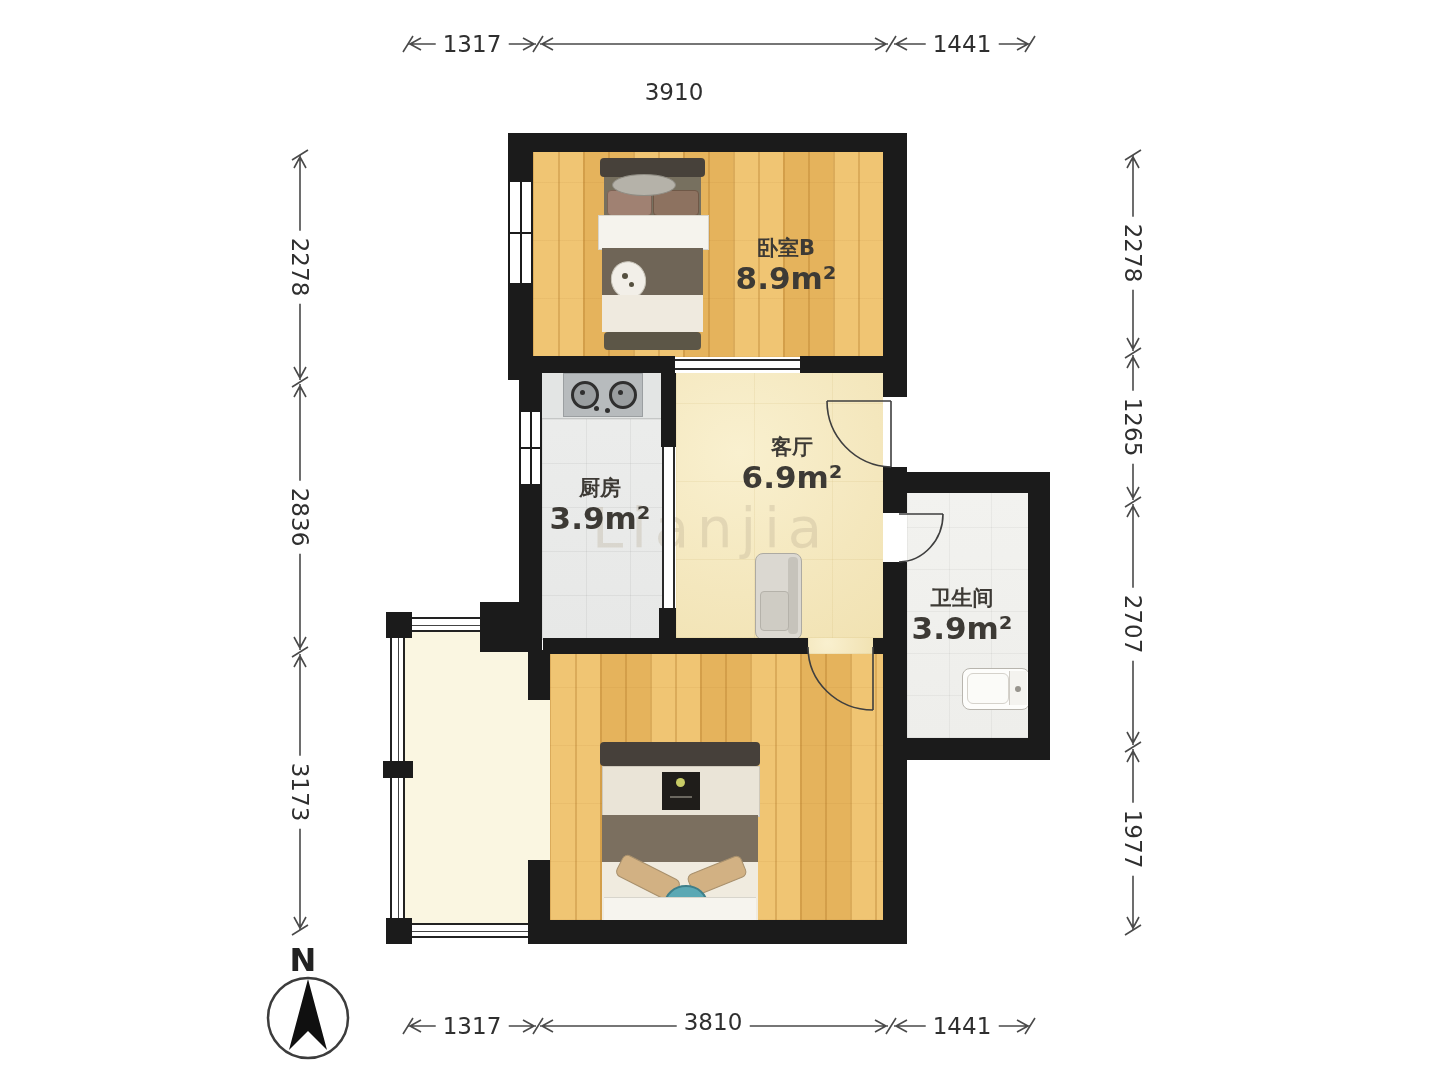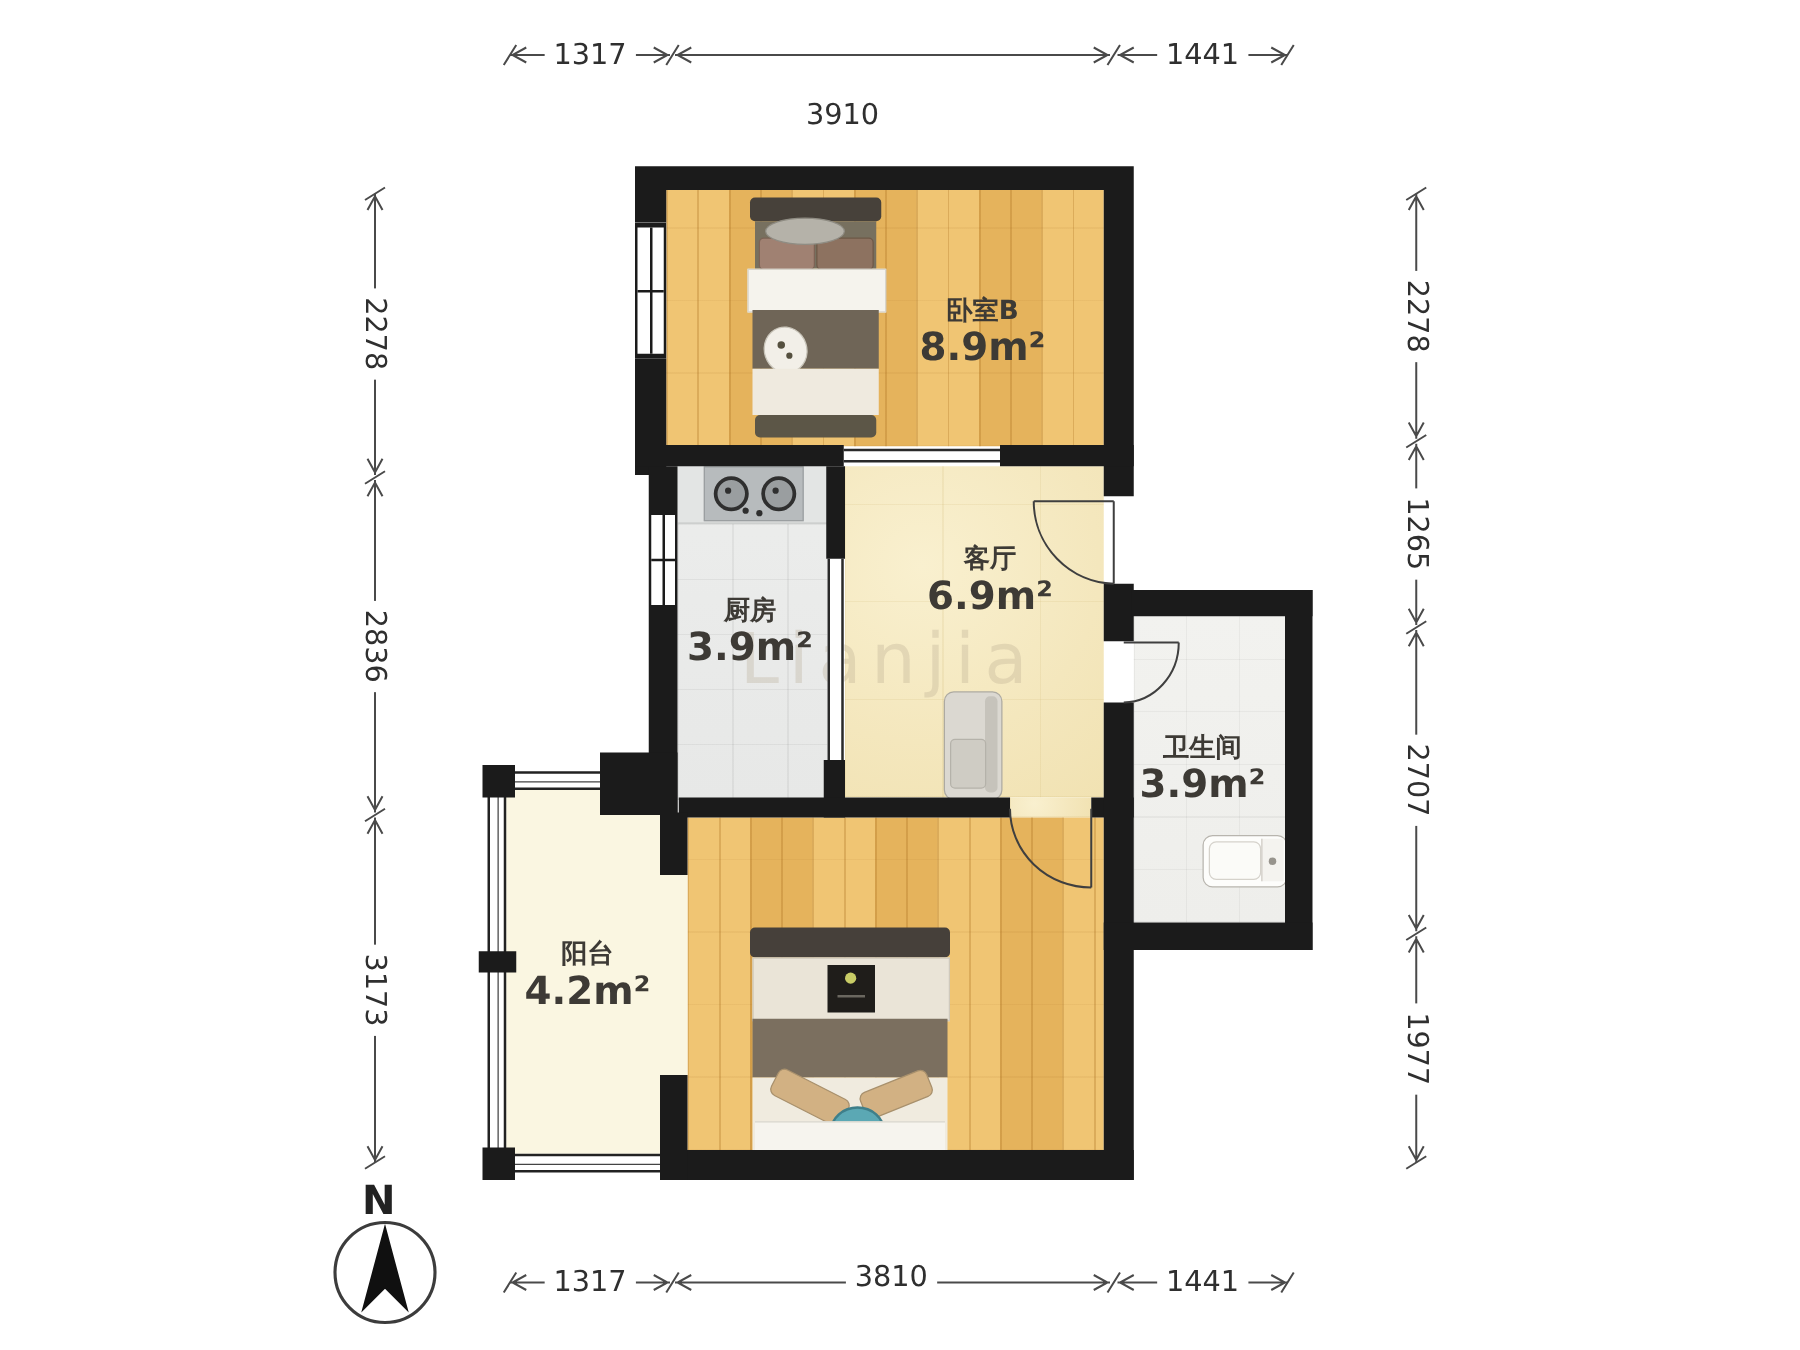--- a/index.html
+++ b/index.html
@@ -216,24 +216,20 @@
     <div class="rarea">6.9m²</div>
   </div>
   <div class="room-label" style="left:600px;top:506px;">
     <div class="rname">厨房</div>
     <div class="rarea">3.9m²</div>
   </div>
   <div class="room-label" style="left:962px;top:616px;">
     <div class="rname">卫生间</div>
     <div class="rarea">3.9m²</div>
   </div>
-  <div class="room-label" style="left:470px;top:781px;">
-    <div class="rname">阳台</div>
-    <div class="rarea">4.2m²</div>
-  </div>
 
   <div class="dim-label" style="left:472px;top:44px;">1317</div>
   <div class="dim-label" style="left:674px;top:44px;margin-top:48px;">3910</div>
   <div class="dim-label" style="left:962px;top:44px;">1441</div>
   <div class="dim-label" style="left:472px;top:1026px;">1317</div>
   <div class="dim-label" style="left:713px;top:1022px;">3810</div>
   <div class="dim-label" style="left:962px;top:1026px;">1441</div>
   <div class="dim-label vert" style="left:300px;top:267px;">2278</div>
   <div class="dim-label vert" style="left:300px;top:517px;">2836</div>
   <div class="dim-label vert" style="left:300px;top:792px;">3173</div>

